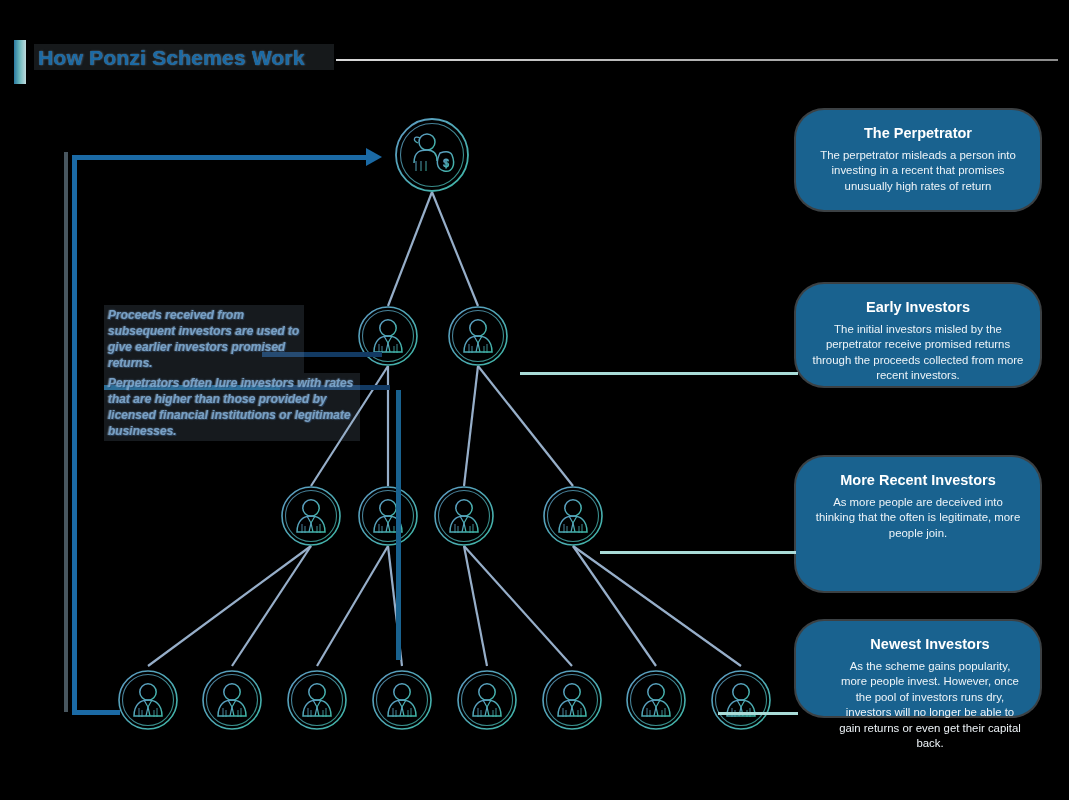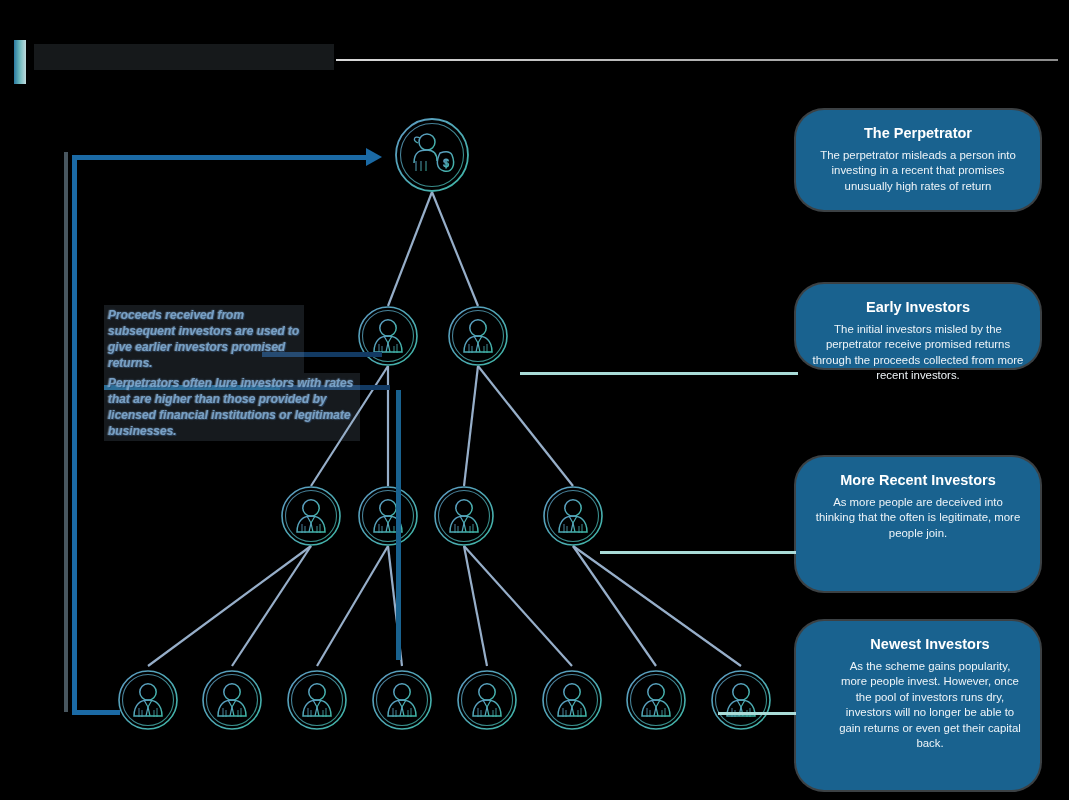--- a/index.html
+++ b/index.html
@@ -19,23 +19,23 @@
   #title-ghost{position:absolute;left:34px;top:26px;width:300px;height:26px;
      background:rgba(170,190,205,.13);}
 
   
   .card{position:absolute;width:244px;background:#19628f;border-radius:28px;
      box-shadow:0 0 0 2px rgba(200,215,225,.30);
      color:#fff;text-align:center;padding:12px 16px;box-sizing:border-box;}
   .card .c-title{font-size:14.5px;font-weight:bold;margin:3px 0 7px 0;}
   .card .c-body{font-size:11.4px;line-height:1.35;color:#eef4f8;}
   #card-0{left:796px;top:110px;height:100px;}
-  #card-1{left:796px;top:284px;height:84px;}
+  #card-1{left:796px;top:284px;height:102px;}
   #card-2{left:796px;top:457px;height:134px;}
-  #card-3{left:796px;top:621px;height:169px;padding-left:40px;}
+  #card-3{left:796px;top:621px;height:95px;padding-left:40px;}
 
   
   .teal-link{position:absolute;height:3px;background:#a9dcd8;}
   #link-early{left:520px;top:372px;width:278px;}
   #link-recent{left:600px;top:551px;width:198px;}
   #link-newest{left:718px;top:712px;width:80px;}
 
   
   .nav-line{position:absolute;background:#1b6aa5;}
   #loop-top{left:72px;top:155px;width:300px;height:5px;}
@@ -65,20 +65,21 @@
 
   
   #tree{position:absolute;left:0;top:0;width:1069px;height:800px;}
 </style>
 </head>
 <body>
 
 <div id="header">
   <div id="accent-bar"></div>
   <div id="title-ghost"></div>
+  <div id="page-title">How Ponzi Schemes Work</div>
   <div id="title-rule"></div>
 </div>
 
 <svg id="tree" viewBox="0 0 1069 800" xmlns="http://www.w3.org/2000/svg">
   <defs>
     <linearGradient id="nodeGrad" x1="0" y1="0" x2="1" y2="1">
       <stop offset="0%" stop-color="#5f9ac4"></stop>
       <stop offset="100%" stop-color="#3fb7a6"></stop>
     </linearGradient>
     <g id="personIcon">

